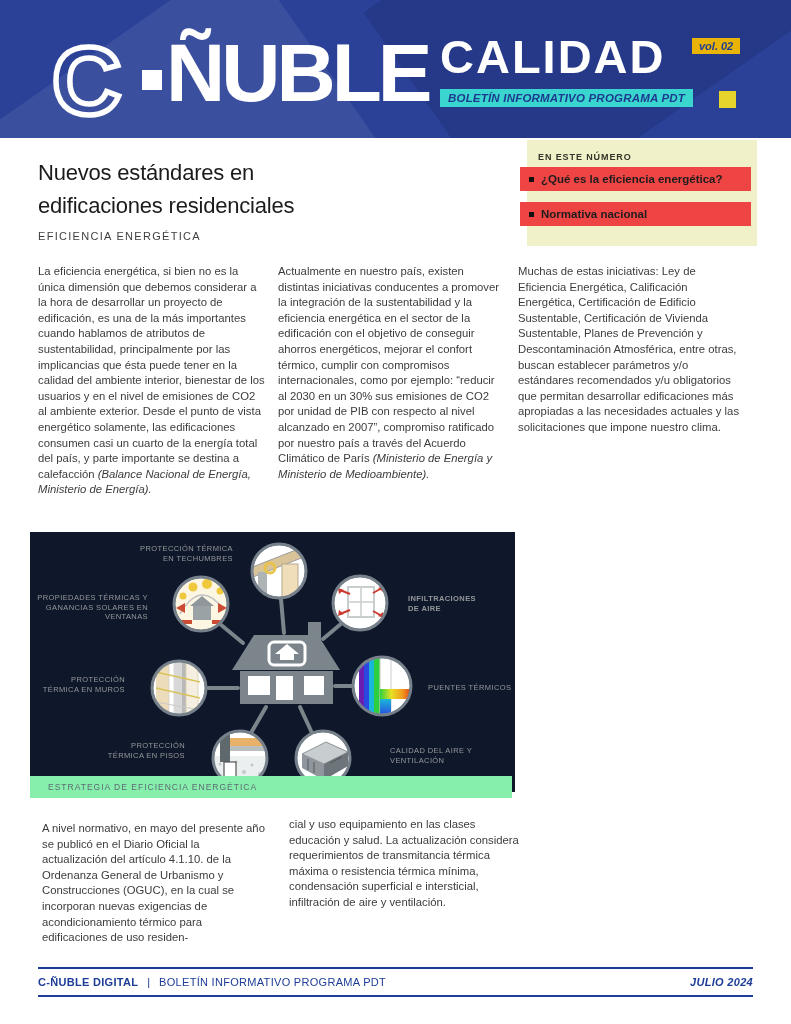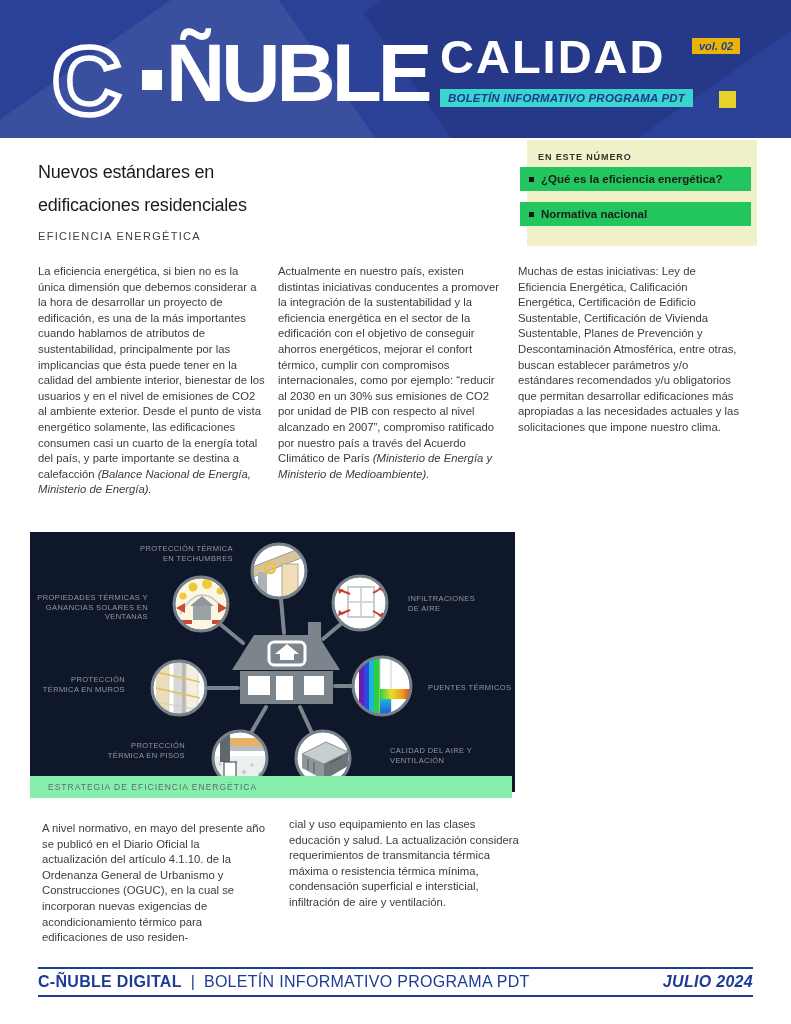--- a/index.html
+++ b/index.html
@@ -21,59 +21,59 @@
     color:#ffffff;letter-spacing:2px;}
   .tagline{position:absolute;left:440px;top:89px;background:#3BD5D0;color:#1D3A8F;
     font-size:11.5px;font-weight:bold;font-style:italic;padding:3px 8px 3px 8px;letter-spacing:0.2px;}
   .vol-badge{position:absolute;left:692px;top:38px;background:#eab308;color:#203F90;
     font-size:11px;font-weight:bold;font-style:italic;padding:2px 7px;}
   .yellow-square{position:absolute;left:719px;top:91px;width:17px;height:17px;background:#E6D32B;}
   
   .toc-panel{position:absolute;left:527px;top:140px;width:230px;height:106px;background:#F0F1C9;}
   .toc-heading{position:absolute;left:538px;top:152px;font-size:9px;font-weight:bold;
     letter-spacing:0.9px;color:#33332A;}
-  .toc-item{position:absolute;left:520px;width:231px;height:24px;background:#22c55e;
+  .toc-item{position:absolute;left:520px;width:231px;height:24px;background:#ef4444;
     display:flex;align-items:center;box-sizing:border-box;padding-left:9px;
     font-size:11.5px;font-weight:bold;color:#1D1D1D;cursor:pointer;}
   .toc-item .bullet{width:5px;height:5px;background:#111;margin-right:7px;flex:0 0 auto;}
   .toc-item-1{top:167px;}
   .toc-item-2{top:202px;}
   
-  .title{position:absolute;left:38px;top:156px;font-size:18px;line-height:33px;color:#1B1B1B;
+  .title{position:absolute;left:38px;top:156px;font-size:22px;line-height:33px;color:#1B1B1B;
     font-weight:500;white-space:pre-line;letter-spacing:-0.2px;}
   .kicker{position:absolute;left:38px;top:230px;font-size:11px;letter-spacing:1.3px;color:#3F3F3F;}
   .col{position:absolute;top:264px;width:228px;font-size:11.3px;line-height:15.6px;color:#3C3C3C;}
   .col p{margin:0;}
   .col-1{left:38px;}
   .col-2{left:278px;}
   .col-3{left:518px;}
   .cite{font-style:italic;}
   
   .diagram{position:absolute;left:30px;top:532px;width:485px;height:260px;background:#0f172a;}
   .diagram svg{position:absolute;left:0;top:0;}
   .d-label{position:absolute;font-size:7.5px;line-height:9.5px;letter-spacing:0.4px;color:#95989A;
     white-space:pre-line;}
   .lab-techumbres{left:103px;top:12px;width:100px;text-align:right;}
   .lab-ventanas{left:0px;top:53px;width:118px;text-align:right;margin-top:8px;}
-  .lab-infiltraciones{left:378px;top:62px;}
+  .lab-infiltraciones{left:378px;top:62px;font-weight:bold;}
   .lab-muros{left:0px;top:143px;width:95px;text-align:right;}
   .lab-puentes{left:398px;top:151px;}
   .lab-pisos{left:55px;top:209px;width:100px;text-align:right;}
   .lab-calidad{left:360px;top:214px;}
   .strategy-bar{position:absolute;left:30px;top:776px;width:482px;height:22px;background:#86efac;}
   .strategy-bar span{display:block;padding-left:18px;line-height:22px;font-size:8.5px;
     letter-spacing:1px;color:#5E6A73;}
   
   .ncol{position:absolute;top:817px;width:232px;font-size:11.3px;line-height:15.6px;color:#3C3C3C;}
   .ncol-1{left:38px;}
   .ncol-2{left:289px;width:234px;}
   
   .footer{position:absolute;left:38px;top:967px;width:715px;height:26px;
     border-top:2px solid #1D3C96;border-bottom:2px solid #1D3C96;
-    display:flex;align-items:center;color:#1D3C96;font-size:16px;}
+    display:flex;align-items:center;color:#1D3C96;font-size:11px;}
   .footer .brand{font-weight:bold;letter-spacing:0.3px;}
   .footer .sep{margin:0 9px;color:#1D3C96;}
   .footer .subtitle{letter-spacing:0.3px;}
   .footer .date{margin-left:auto;font-style:italic;font-weight:bold;letter-spacing:0.3px;}
 </style>
 </head>
 <body>
 
 <div class="header">
   <div class="diag-light"></div>

